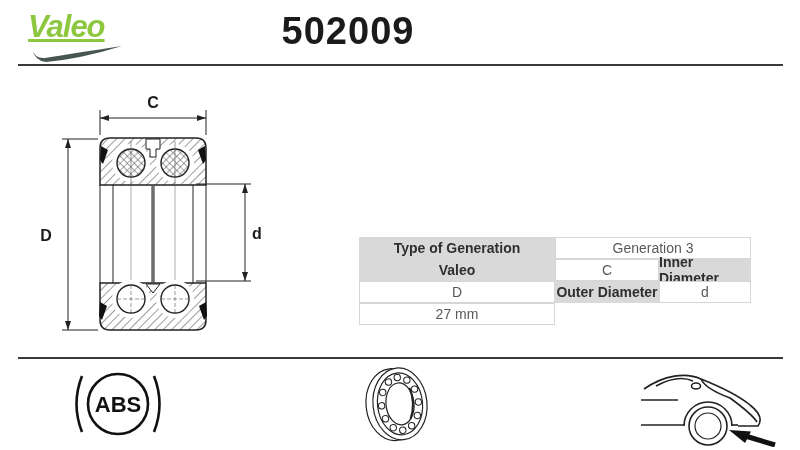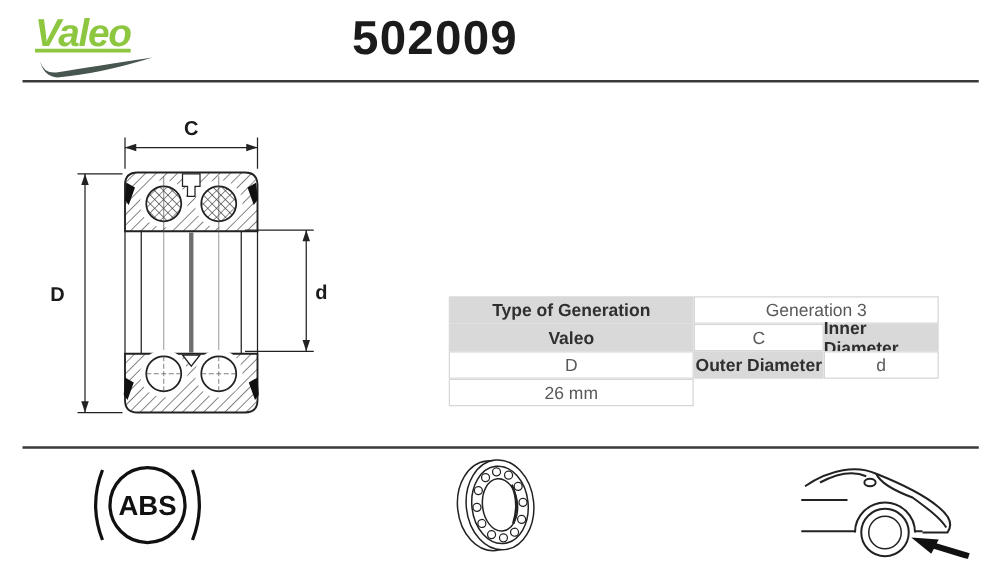--- a/index.html
+++ b/index.html
@@ -139,21 +139,21 @@
   <div class="cell value span2">Generation 3</div>
 
   <div class="cell label">Valeo</div>
   <div class="cell value">C</div>
 
   <div class="cell label">Inner Diameter</div>
   <div class="cell value">D</div>
 
   <div class="cell label">Outer Diameter</div>
   <div class="cell value">d</div>
-  <div class="cell value">26 mm</div>
+  <div class="cell value">27 mm</div>
 </div>
 
 <div class="rule rule-bottom"></div>
 
 <svg class="icon abs-icon" width="120" height="85" viewBox="0 0 120 85">
   <circle cx="58" cy="42" r="30" fill="none" stroke="#111" stroke-width="2.6"></circle>
   <path d="M22,14 Q11,42 22,70" fill="none" stroke="#111" stroke-width="2.6"></path>
   <path d="M94,14 Q105,42 94,70" fill="none" stroke="#111" stroke-width="2.6"></path>
   <text x="58" y="50" text-anchor="middle" font-size="22" font-weight="bold" fill="#111">ABS</text>
 </svg>

